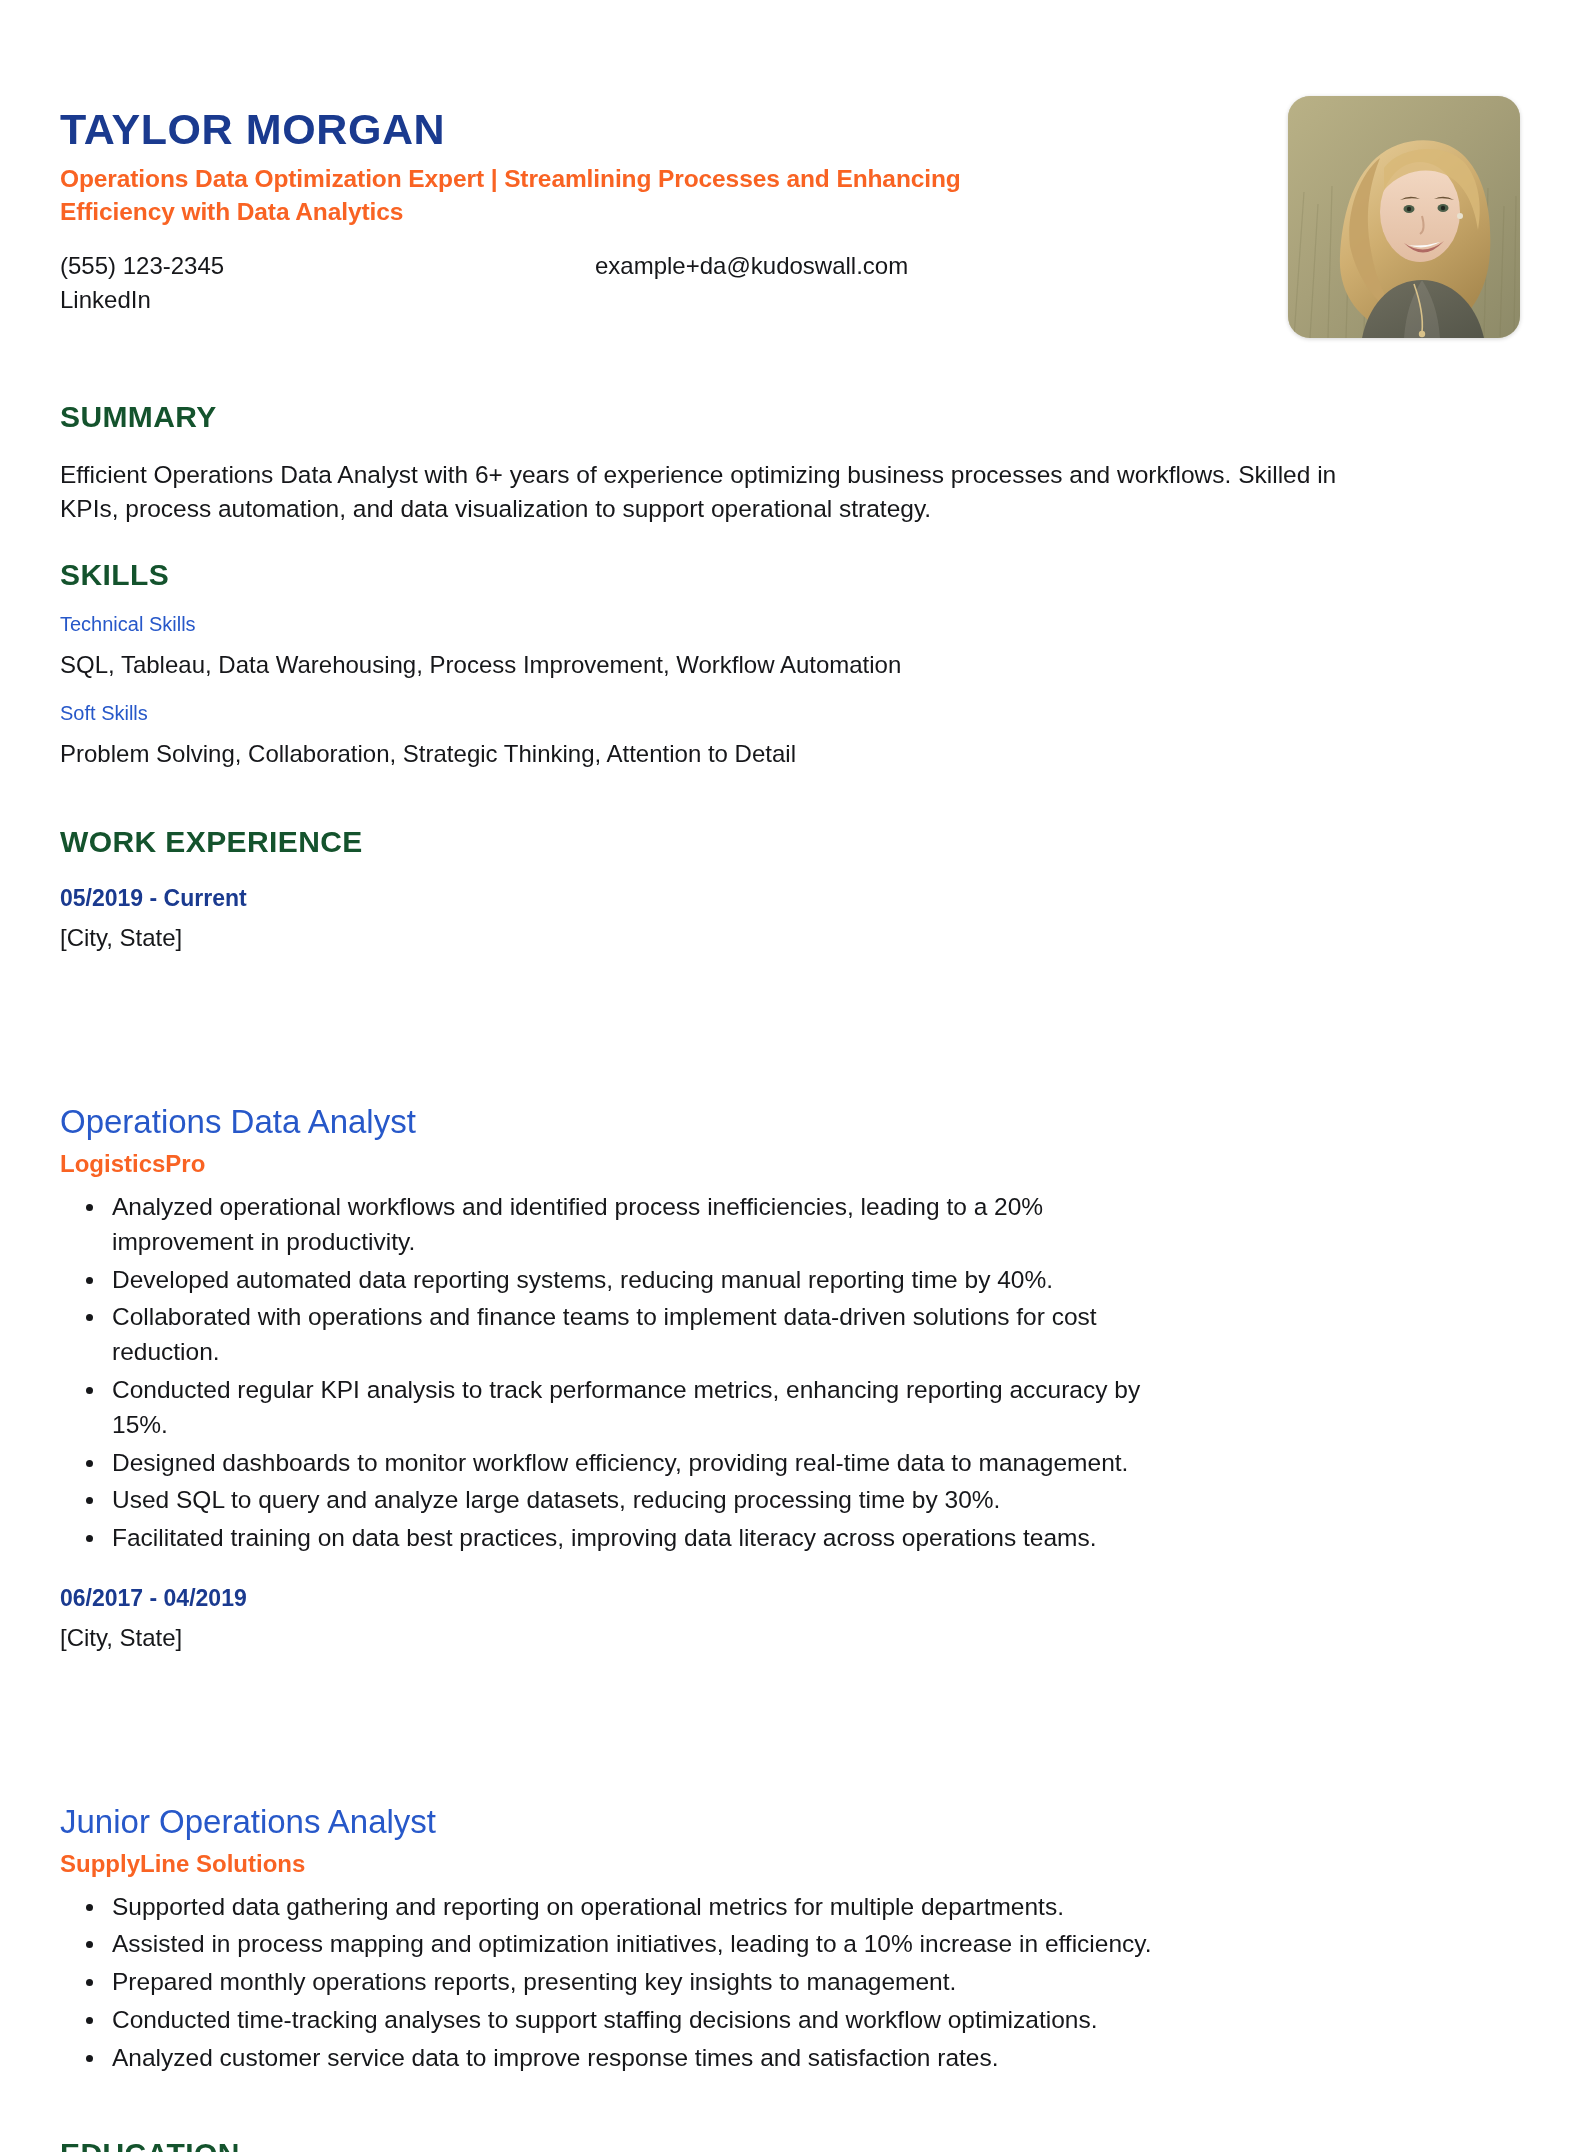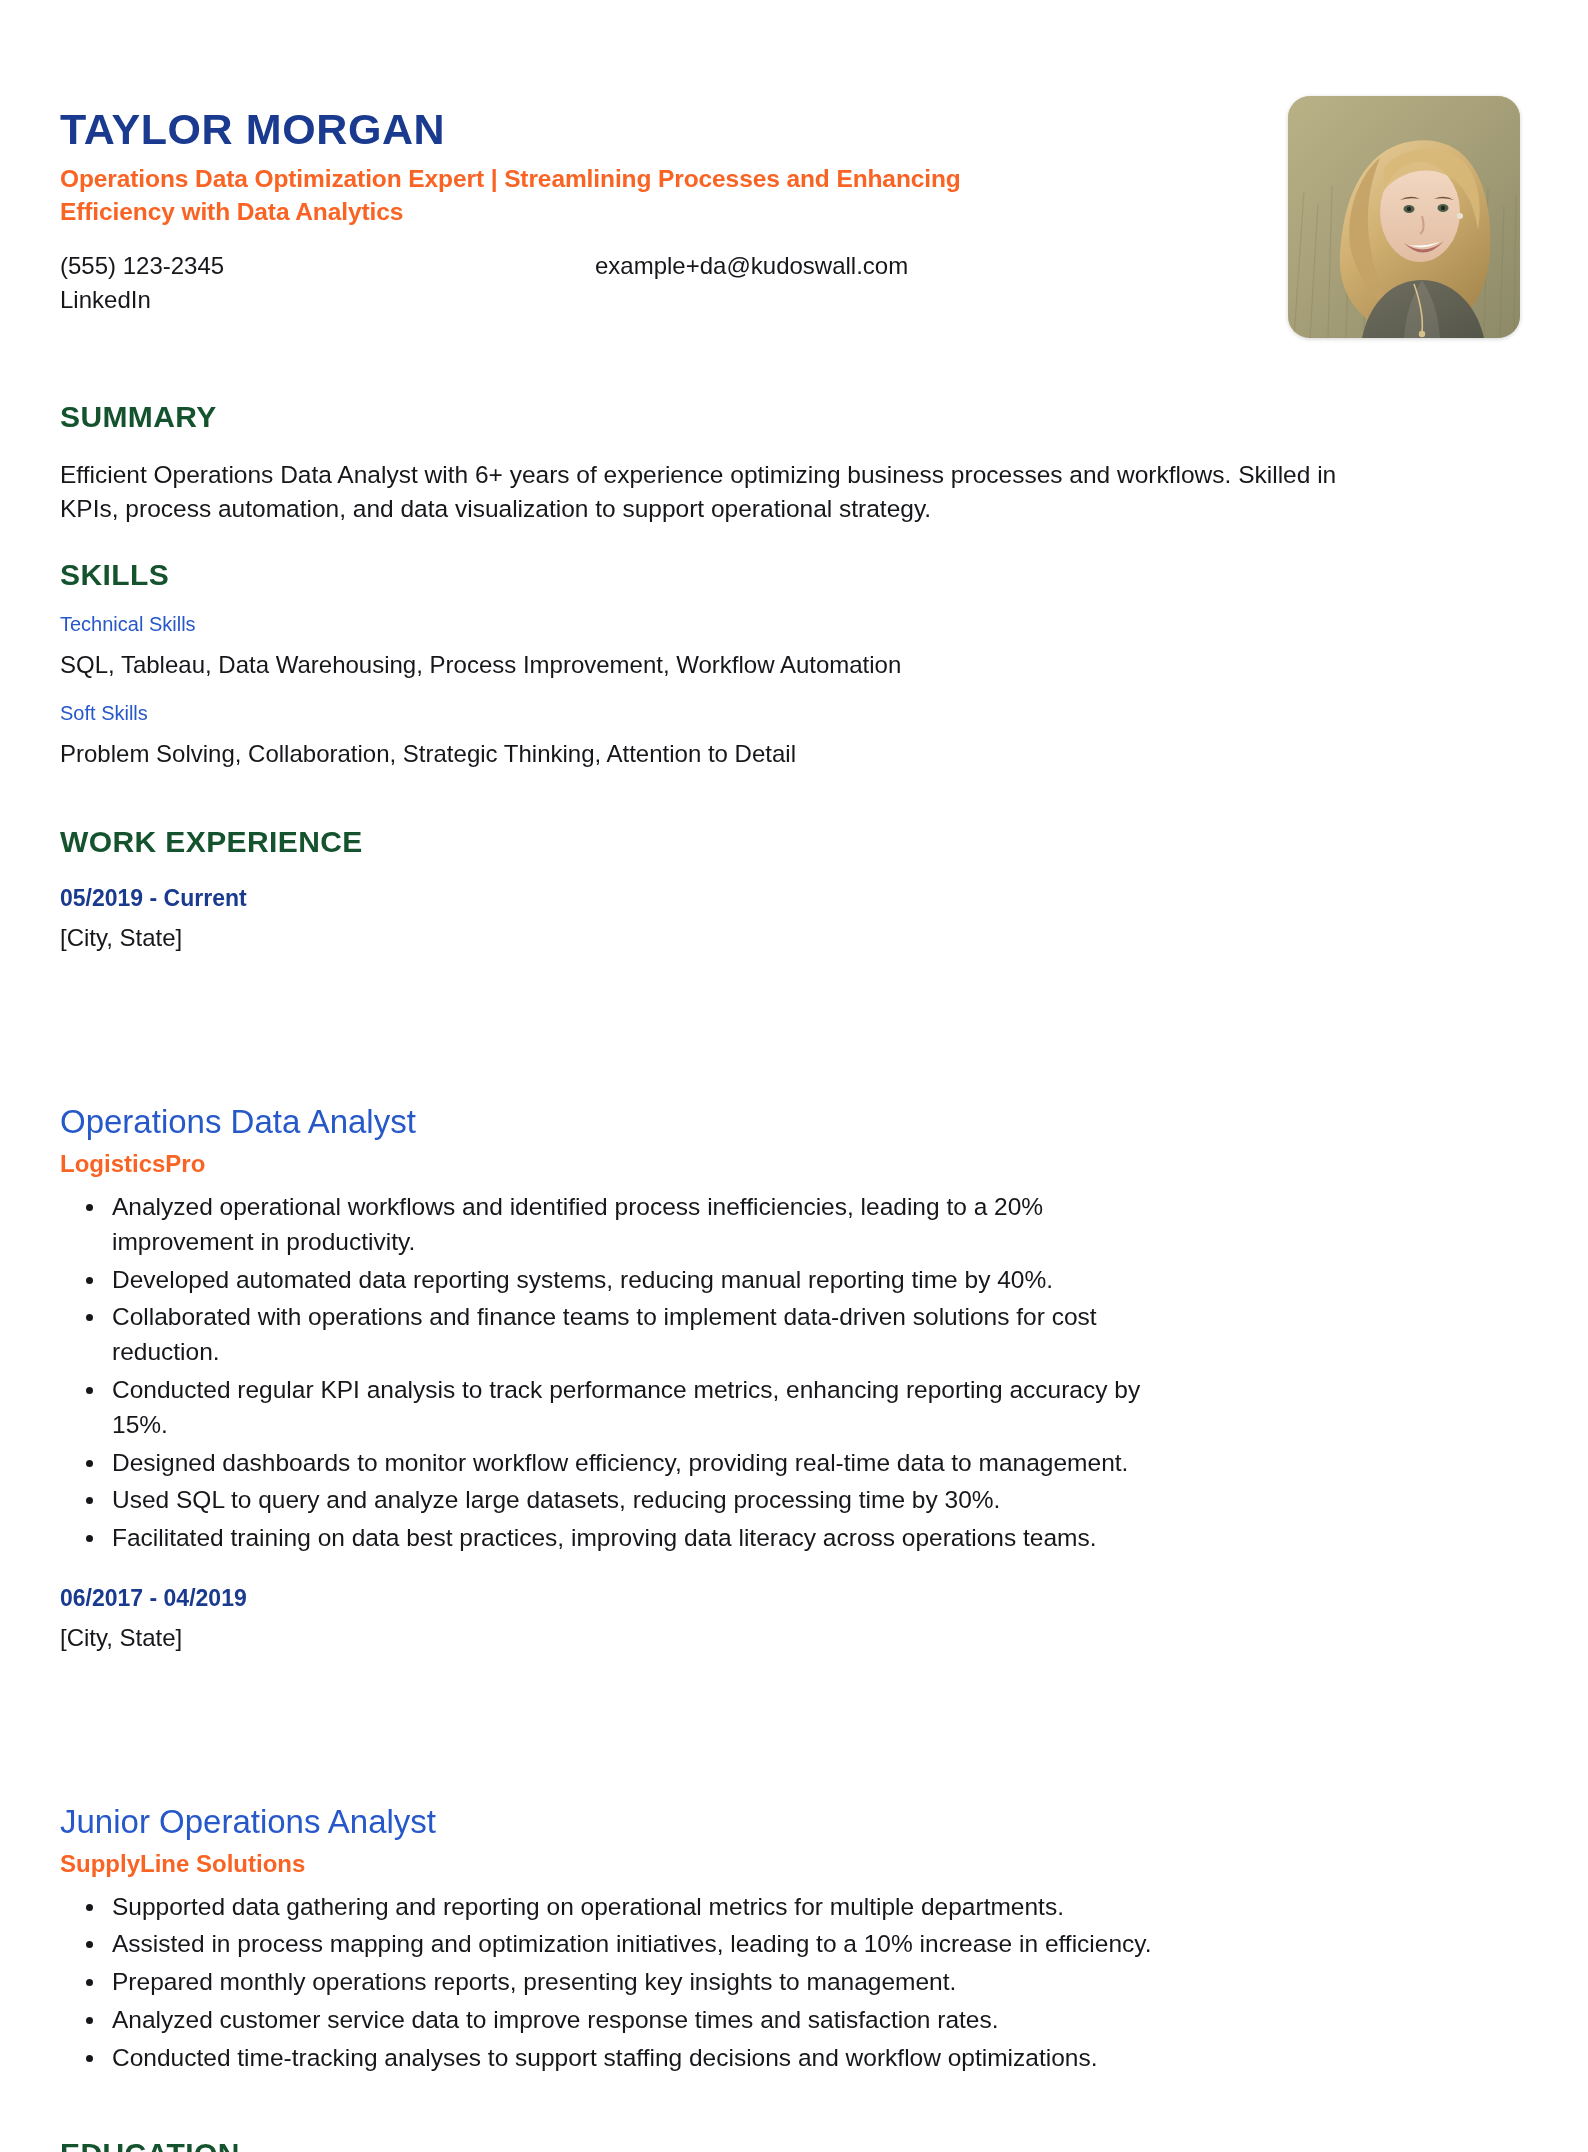--- a/index.html
+++ b/index.html
@@ -311,22 +311,22 @@
         <div class="job-dates">06/2017 - 04/2019</div>
         <div class="job-location">[City, State]</div>
       </div>
       <div class="job-body">
         <div class="job-title">Junior Operations Analyst</div>
         <div class="job-company">SupplyLine Solutions</div>
         <ul class="bullets">
           <li>Supported data gathering and reporting on operational metrics for multiple departments.</li>
           <li>Assisted in process mapping and optimization initiatives, leading to a 10% increase in efficiency.</li>
           <li>Prepared monthly operations reports, presenting key insights to management.</li>
+          <li>Conducted time-tracking analyses to support staffing decisions and workflow optimizations.</li>
           <li>Analyzed customer service data to improve response times and satisfaction rates.</li>
-          <li>Conducted time-tracking analyses to support staffing decisions and workflow optimizations.</li>
         </ul>
       </div>
     </div>
   </div>
 
   <div class="section" id="education-section">
     <div class="section-title">EDUCATION</div>
     <div class="edu">
       <div class="edu-meta">
         <div class="edu-date">05/2017</div>

